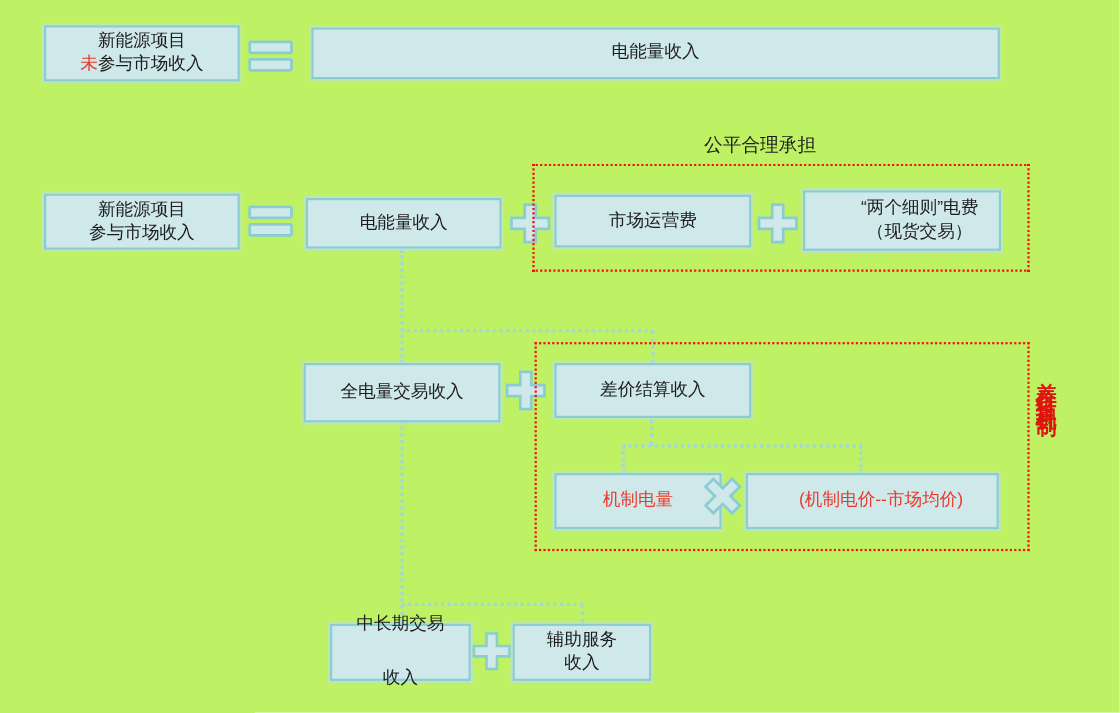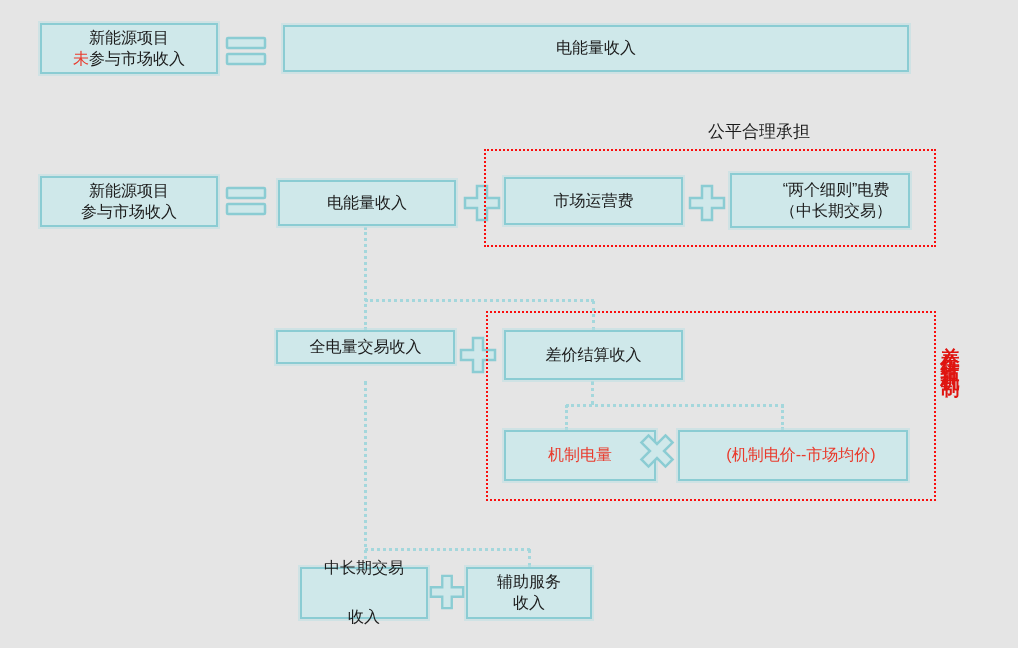--- a/index.html
+++ b/index.html
@@ -1,29 +1,29 @@
 <!DOCTYPE html>
 <html><head>
 <meta charset="utf-8">
 <style>
   html,body{margin:0;padding:0;background:#ffffff;}
   .stage{
-    position:relative;width:1018px;height:648px;background:#e5e5e5;
+    position:relative;width:1018px;height:648px;background:#bef264;
     font-family:"Liberation Sans","DejaVu Sans",sans-serif;
     color:#1b1b1b;overflow:hidden;
   }
   .box{
     position:absolute;box-sizing:border-box;
     background:#cfe8ea;border:2px solid #8bccd3;
     display:flex;flex-direction:column;align-items:center;justify-content:center;
     text-align:center;font-size:16px;line-height:1.3;
     box-shadow:0 0 0 2px rgba(190,224,228,.55);
   }
   .box .red-t{color:#e93a2c;}
-  .lbl{position:absolute;font-size:17px;color:#1b1b1b;text-align:right;}
+  .lbl{position:absolute;font-size:17px;color:#1b1b1b;text-align:left;}
   .vlabel{
     position:absolute;writing-mode:vertical-rl;text-orientation:upright;
     font-weight:bold;color:#df1410;font-size:19px;letter-spacing:6px;line-height:1;
   }
   .dotv{position:absolute;width:0;border-left:3px dotted #a4d7dc;}
   .doth{position:absolute;height:0;border-top:3px dotted #a4d7dc;}
   .redbox{position:absolute;border:2px dotted #fa0d0d;z-index:5;pointer-events:none;}
   .op{position:absolute;z-index:2;}
   .op svg{display:block;}
   .op polygon,.op rect{fill:#cfe8ea;stroke:#8bccd3;stroke-width:2.5;}
@@ -81,25 +81,25 @@
   <div class="box" style="left:504px;top:177px;width:179px;height:48px;">
     <span>市场运营费</span>
   </div>
   <div class="op" style="left:687px;top:183px;">
     <svg width="40" height="40" viewBox="0 0 40 40">
         <polygon points="15,3 25,3 25,15 37,15 37,25 25,25 25,37 15,37 15,25 3,25 3,15 15,15"></polygon>
       </svg>
   </div>
   <div class="box" style="left:730px;top:173px;width:180px;height:55px;padding-left:32px;">
     <span>“两个细则”电费</span>
-    <span>（中长期交易）</span>
+    <span>（现货交易）</span>
   </div>
   <div class="redbox" style="left:484px;top:149px;width:448px;height:94px;"></div>
 
-  <div class="box" style="left:276px;top:330px;width:179px;height:34px;">
+  <div class="box" style="left:276px;top:330px;width:179px;height:54px;">
     <span>全电量交易收入</span>
   </div>
   <div class="op" style="left:458px;top:335px;">
     <svg width="40" height="40" viewBox="0 0 40 40">
         <polygon points="15,3 25,3 25,15 37,15 37,25 25,25 25,37 15,37 15,25 3,25 3,15 15,15"></polygon>
       </svg>
   </div>
   <div class="box" style="left:504px;top:330px;width:179px;height:50px;">
     <span>差价结算收入</span>
   </div>

